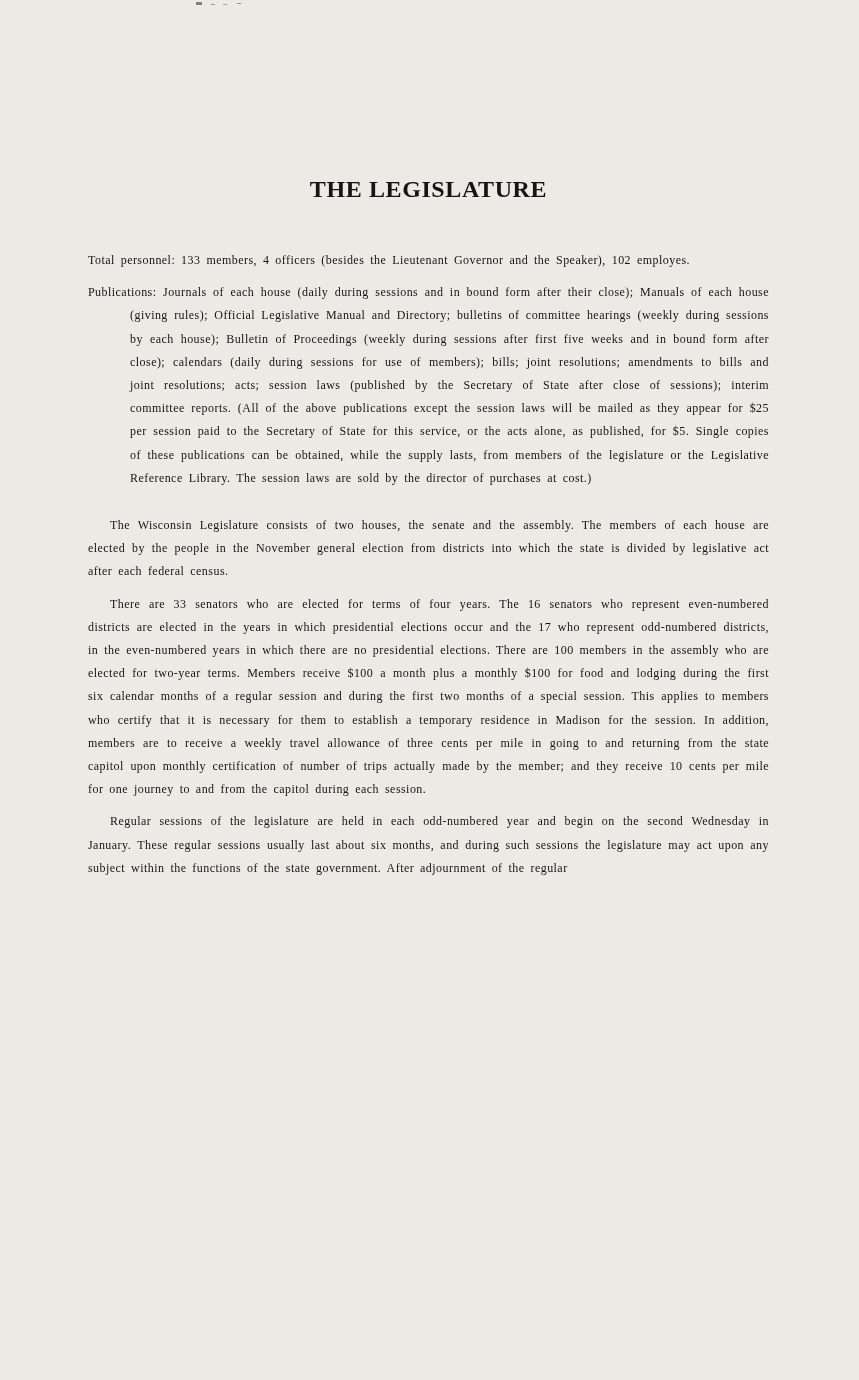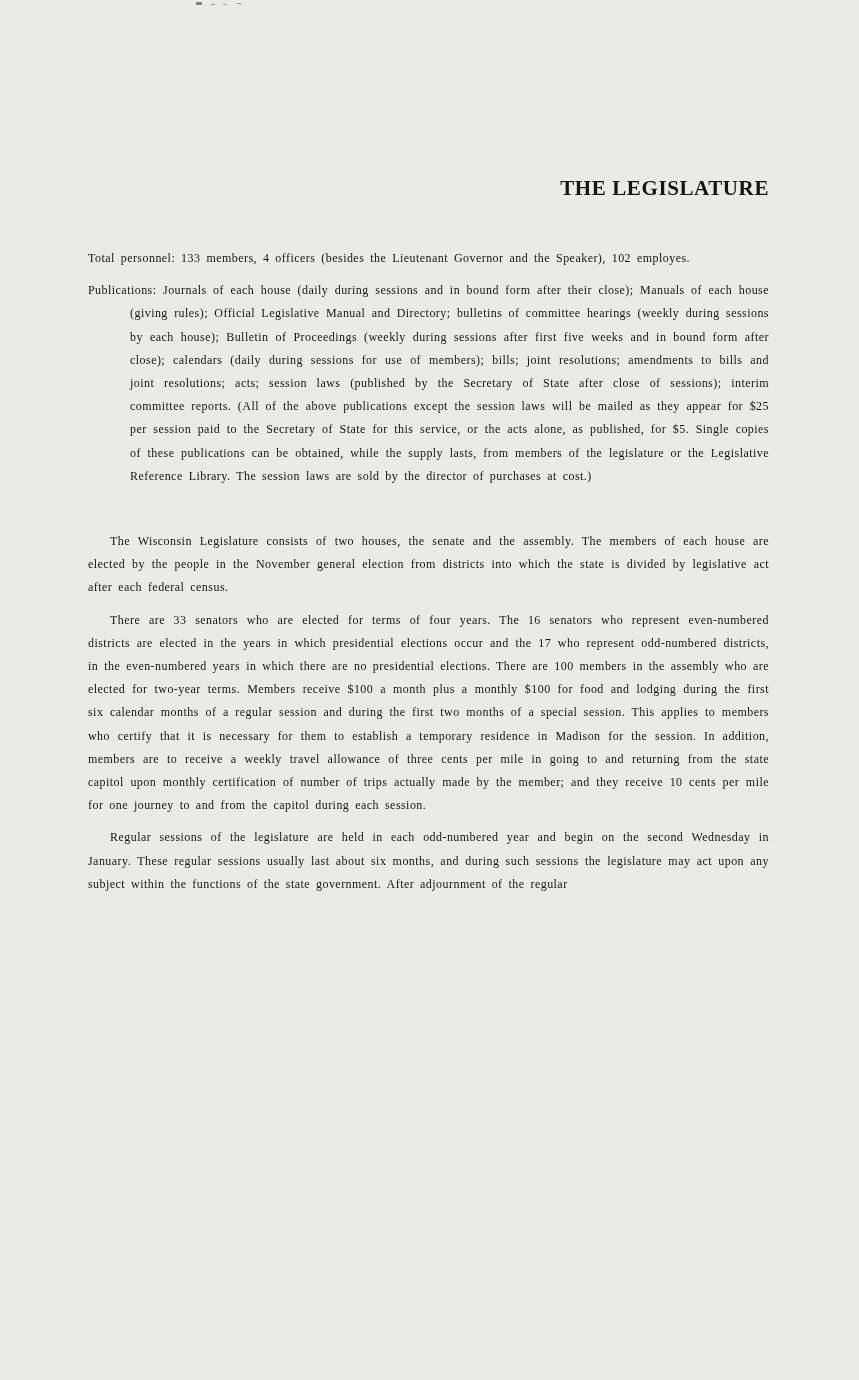--- a/index.html
+++ b/index.html
@@ -24,41 +24,41 @@
     background: #555;
     box-shadow: 14px 1px 0 -1px #777, 26px 1px 0 -1px #888, 40px 0 0 -1px #666;
     opacity: 0.7;
   }
   .page {
     box-sizing: border-box;
     width: 859px;
     padding: 176px 90px 40px 88px;
   }
   .page-title {
-    font-size: 21px;
+    font-size: 24px;
     font-weight: bold;
-    text-align: right;
+    text-align: center;
     letter-spacing: 0.6px;
     margin: 0 0 46px 0;
   }
   p {
     margin: 0;
     font-size: 12px;
     line-height: 23.2px;
     text-align: justify;
     letter-spacing: 0.45px;
     word-spacing: 2.5px;
   }
   p.hang {
     padding-left: 42px;
     text-indent: -42px;
     margin-bottom: 9px;
   }
   .body-section {
-    margin-top: 42px;
+    margin-top: 24px;
   }
   p.body-par {
     text-indent: 22px;
     margin-bottom: 9px;
   }
 </style>
 </head>
 <body>
 
 <div class="scan-artifact"></div>

